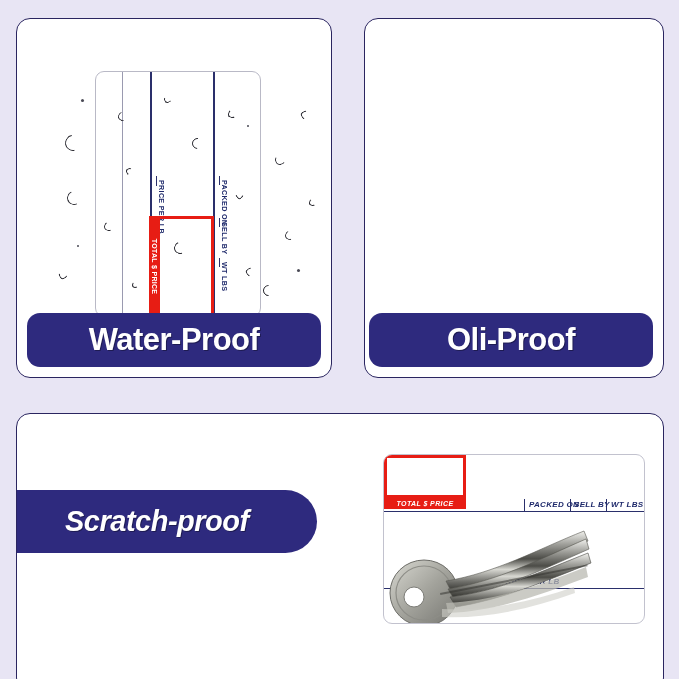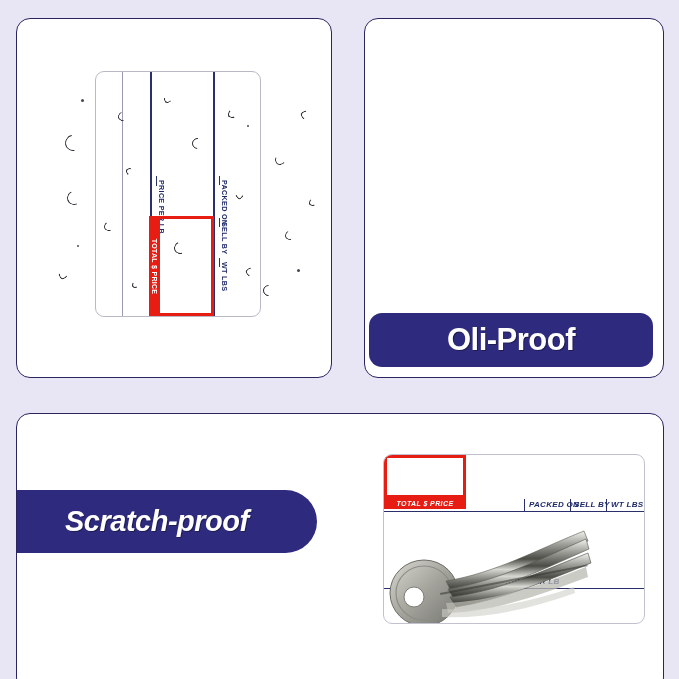--- a/index.html
+++ b/index.html
@@ -190,20 +190,23 @@
     <div class="drop wdrop" style="left:284px; top:92px;  width:8px;  height:8px;  transform:rotate(60deg)"></div>
     <div class="drop wdrop" style="left:268px; top:212px; width:9px;  height:9px;  transform:rotate(25deg)"></div>
     <div class="drop wdrop" style="left:246px; top:266px; width:11px; height:11px; transform:rotate(45deg)"></div>
     <div class="drop wdrop" style="left:42px;  top:252px; width:8px;  height:8px;  transform:rotate(-30deg)"></div>
     <div class="drop wdrop" style="left:292px; top:180px; width:7px;  height:7px;  transform:rotate(10deg)"></div>
     <div class="wdot" style="left:64px;  top:80px;  width:3px; height:3px"></div>
     <div class="wdot" style="left:230px; top:106px; width:2px; height:2px"></div>
     <div class="wdot" style="left:280px; top:250px; width:3px; height:3px"></div>
     <div class="wdot" style="left:60px;  top:226px; width:2px; height:2px"></div>
 
+    <div class="banner" id="banner-water">
+      <span>Water-Proof</span>
+    </div>
   </div>
 
   <div class="card" id="card-oil">
 
     <div class="banner" id="banner-oil">
       <span>Oli-Proof</span>
     </div>
   </div>
 
   <div class="card" id="card-scratch">

